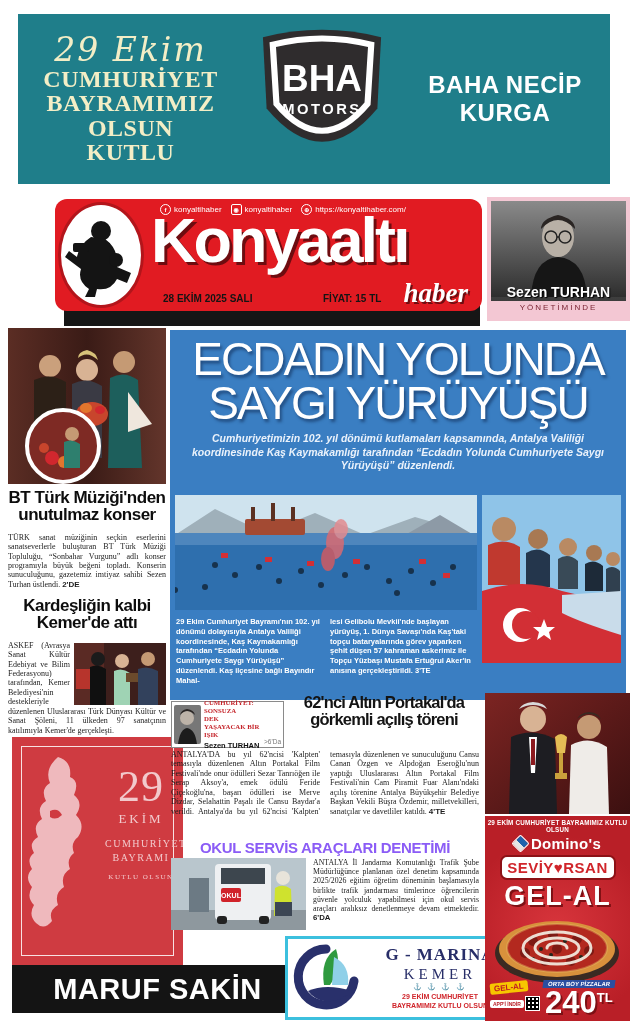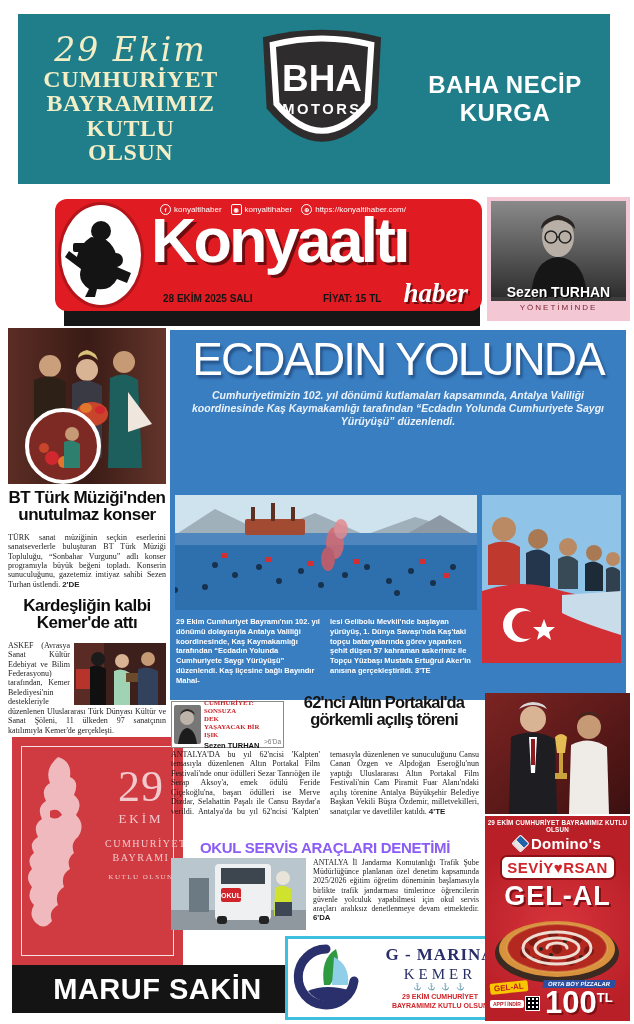--- a/index.html
+++ b/index.html
@@ -144,22 +144,22 @@
 </head>
 <body>
 
 <div id="page">
 
   <div class="abs" id="banner">
     <div class="banner-left">
       <div class="banner-script">29 Ekim</div>
       <div class="banner-serif">CUMHURİYET</div>
       <div class="banner-serif">BAYRAMIMIZ</div>
+      <div class="banner-serif">OLSUN</div>
       <div class="banner-serif">KUTLU</div>
-      <div class="banner-serif">OLSUN</div>
     </div>
     <svg class="banner-shield" viewBox="0 0 120 130">
       <path d="M12 14 Q60 2 108 14 L105 72 Q60 126 15 72 Z" fill="#2f2c2d"></path>
       <path d="M20 20 Q60 10 100 20 L97 68 Q60 112 23 68 Z" fill="none" stroke="#ffffff" stroke-width="5"></path>
       <text x="60" y="58" text-anchor="middle" font-family="Liberation Sans,sans-serif" font-size="30" font-weight="bold" fill="#fff">BHA</text>
       <text x="60" y="76" text-anchor="middle" font-family="Liberation Sans,sans-serif" font-size="12" font-weight="bold" letter-spacing="2" fill="#fff">MOTORS</text>
     </svg>
     <div class="banner-right">
       <div>BAHA NECİP</div>
       <div>KURGA</div>
@@ -215,20 +215,21 @@
         <line x1="66" y1="36" x2="68" y2="36" stroke="#222" stroke-width="1.5"></line>
       </svg>
       <div id="sezen-name">Sezen TURHAN</div>
     </div>
     <div id="sezen-role">YÖNETİMİNDE</div>
   </div>
 
   <div class="abs" id="lead">
     <div id="lead-h">
       <div>ECDADIN YOLUNDA</div>
+      <div>SAYGI YÜRÜYÜŞÜ</div>
     </div>
     <div id="lead-sub">Cumhuriyetimizin 102. yıl dönümü kutlamaları kapsamında, Antalya Valiliği koordinesinde Kaş Kaymakamlığı tarafından “Ecdadın Yolunda Cumhuriyete Saygı Yürüyüşü” düzenlendi.</div>
 
     <svg id="lead-photoL" viewBox="0 0 302 115">
       <rect width="302" height="40" fill="#cfe3ee"></rect>
       <polygon points="0,40 40,14 90,38 140,18 190,40 240,22 302,40 302,45 0,45" fill="#9fb0ba"></polygon>
       <polygon points="230,40 265,20 302,42 302,50 230,50" fill="#8d9aa6"></polygon>
       <rect y="38" width="302" height="77" fill="#2e6fae"></rect>
       <rect y="38" width="302" height="12" fill="#4e86bd"></rect>
       <rect x="70" y="24" width="60" height="16" rx="2" fill="#a34a33"></rect>
@@ -492,19 +493,19 @@
       <g fill="#23251c">
         <circle cx="54" cy="40" r="2"></circle>
           <circle cx="78" cy="32" r="2"></circle>
           <circle cx="94" cy="48" r="2"></circle>
         <circle cx="64" cy="46" r="2"></circle>
           <circle cx="46" cy="50" r="2"></circle>
       </g>
       <path d="M70 39 m-34 0 a34 16 0 1 1 68 0 a34 16 0 1 1 -68 0 M70 39 m-22 0 a22 10 0 1 0 44 0 a22 10 0 1 0 -44 0 M70 39 m-10 0 a10 5 0 1 1 20 0" fill="none" stroke="#f3ede2" stroke-width="3" stroke-linecap="round" opacity=".92"></path>
     </svg>
     <div id="dom-size">ORTA BOY PİZZALAR</div>
-    <div id="dom-price"><span>100</span><sup>TL</sup></div>
+    <div id="dom-price"><span>240</span><sup>TL</sup></div>
     <div id="dom-tag">GEL-AL</div>
     <div id="dom-app">APP'İ İNDİR</div>
     <div id="dom-qr"></div>
   </div>
 
 </div>
 
 </body></html>

